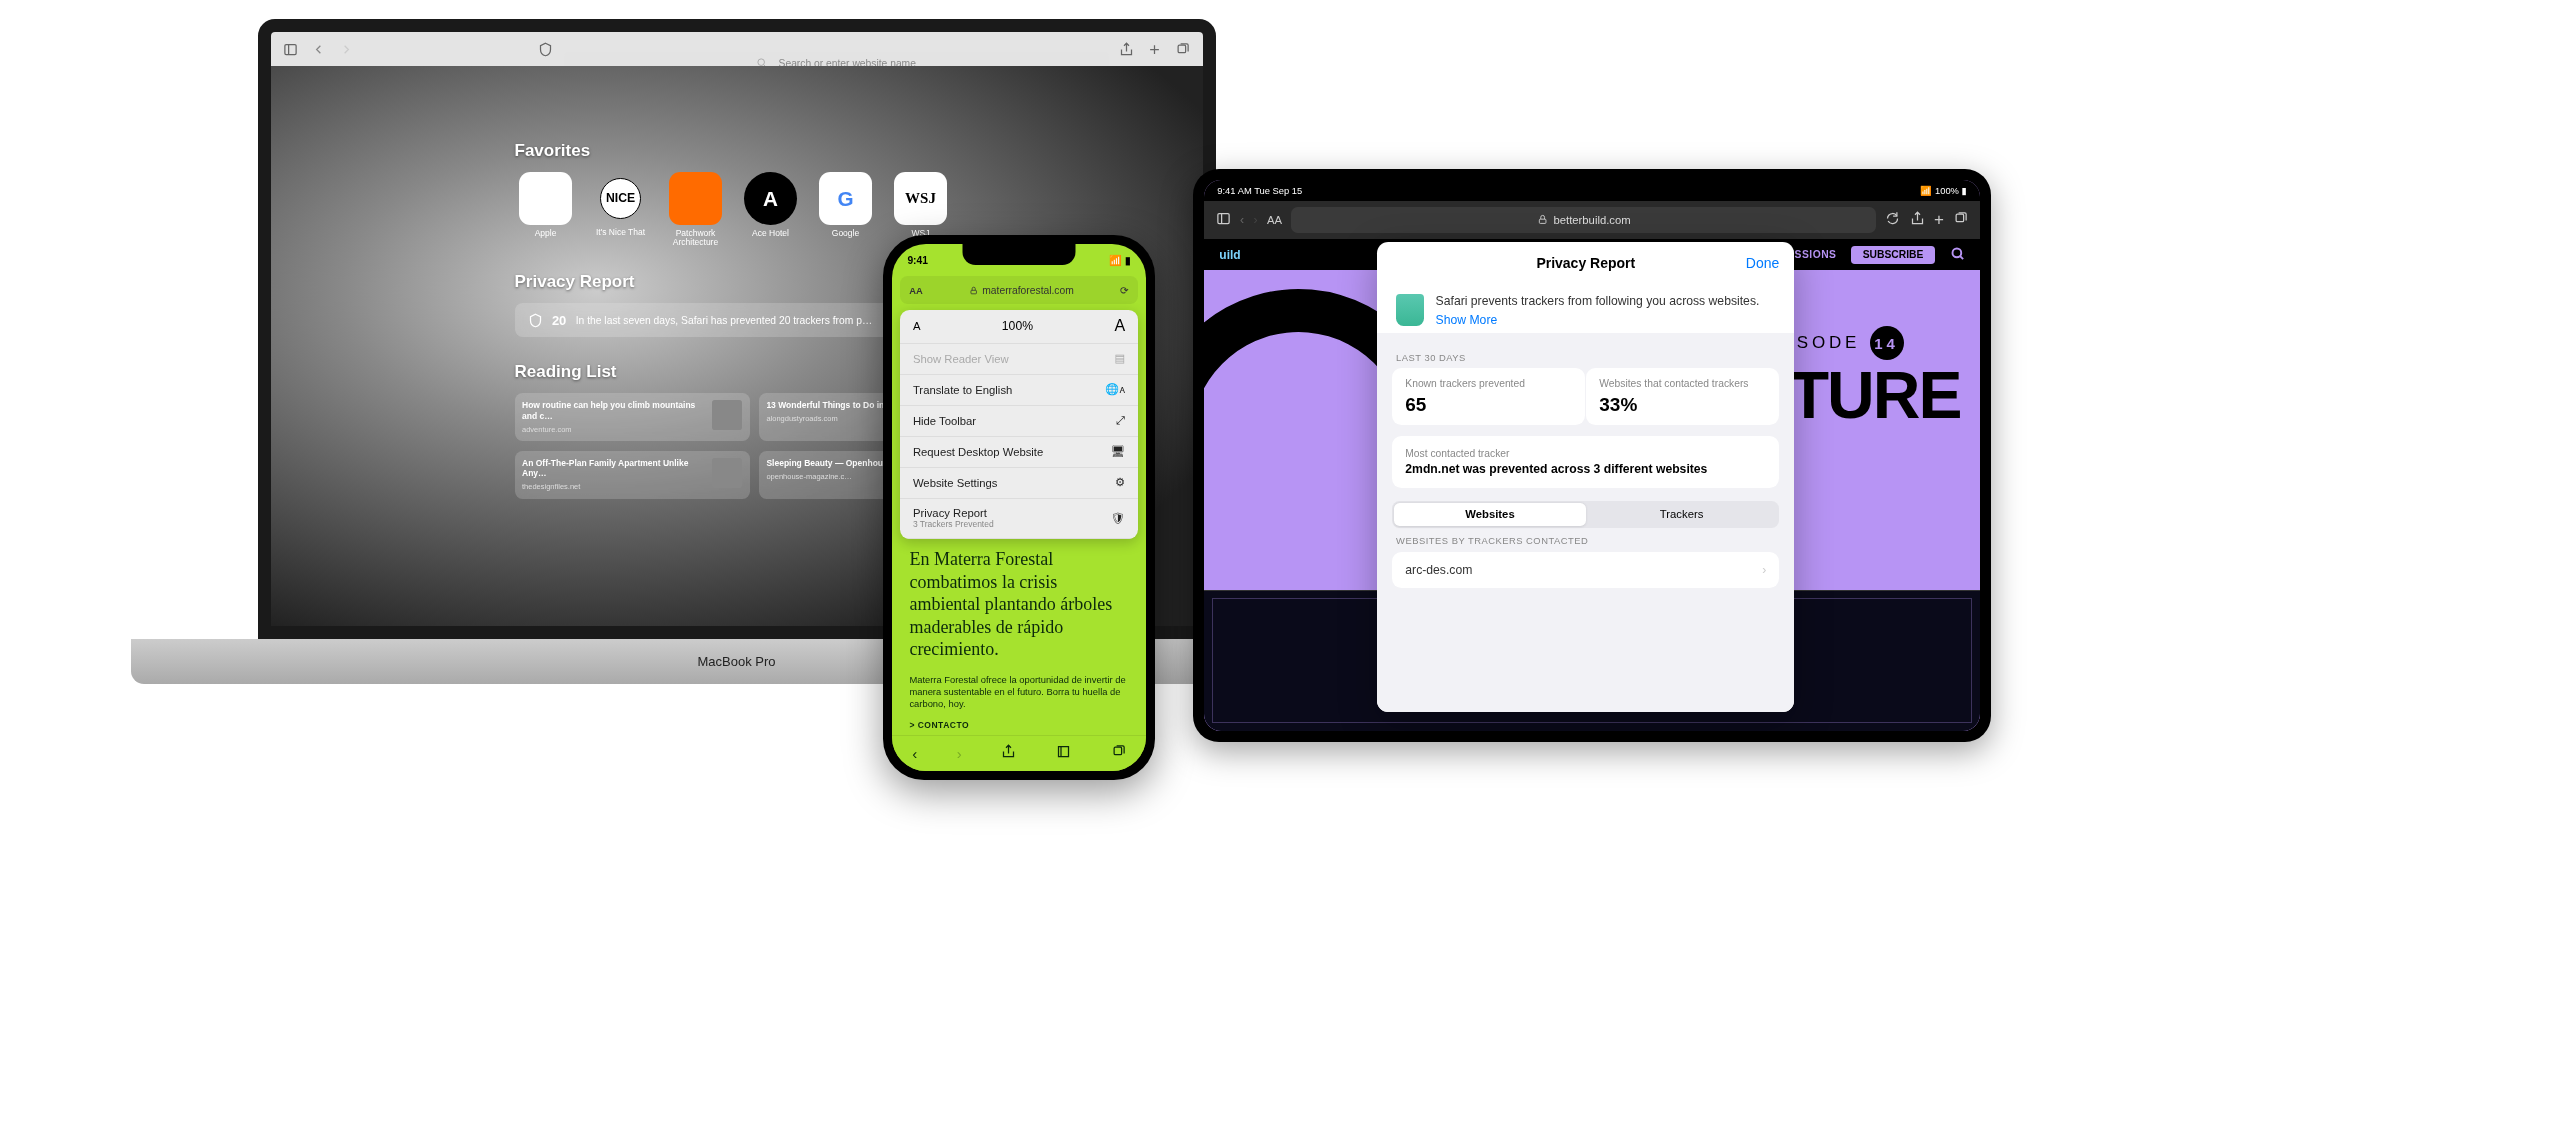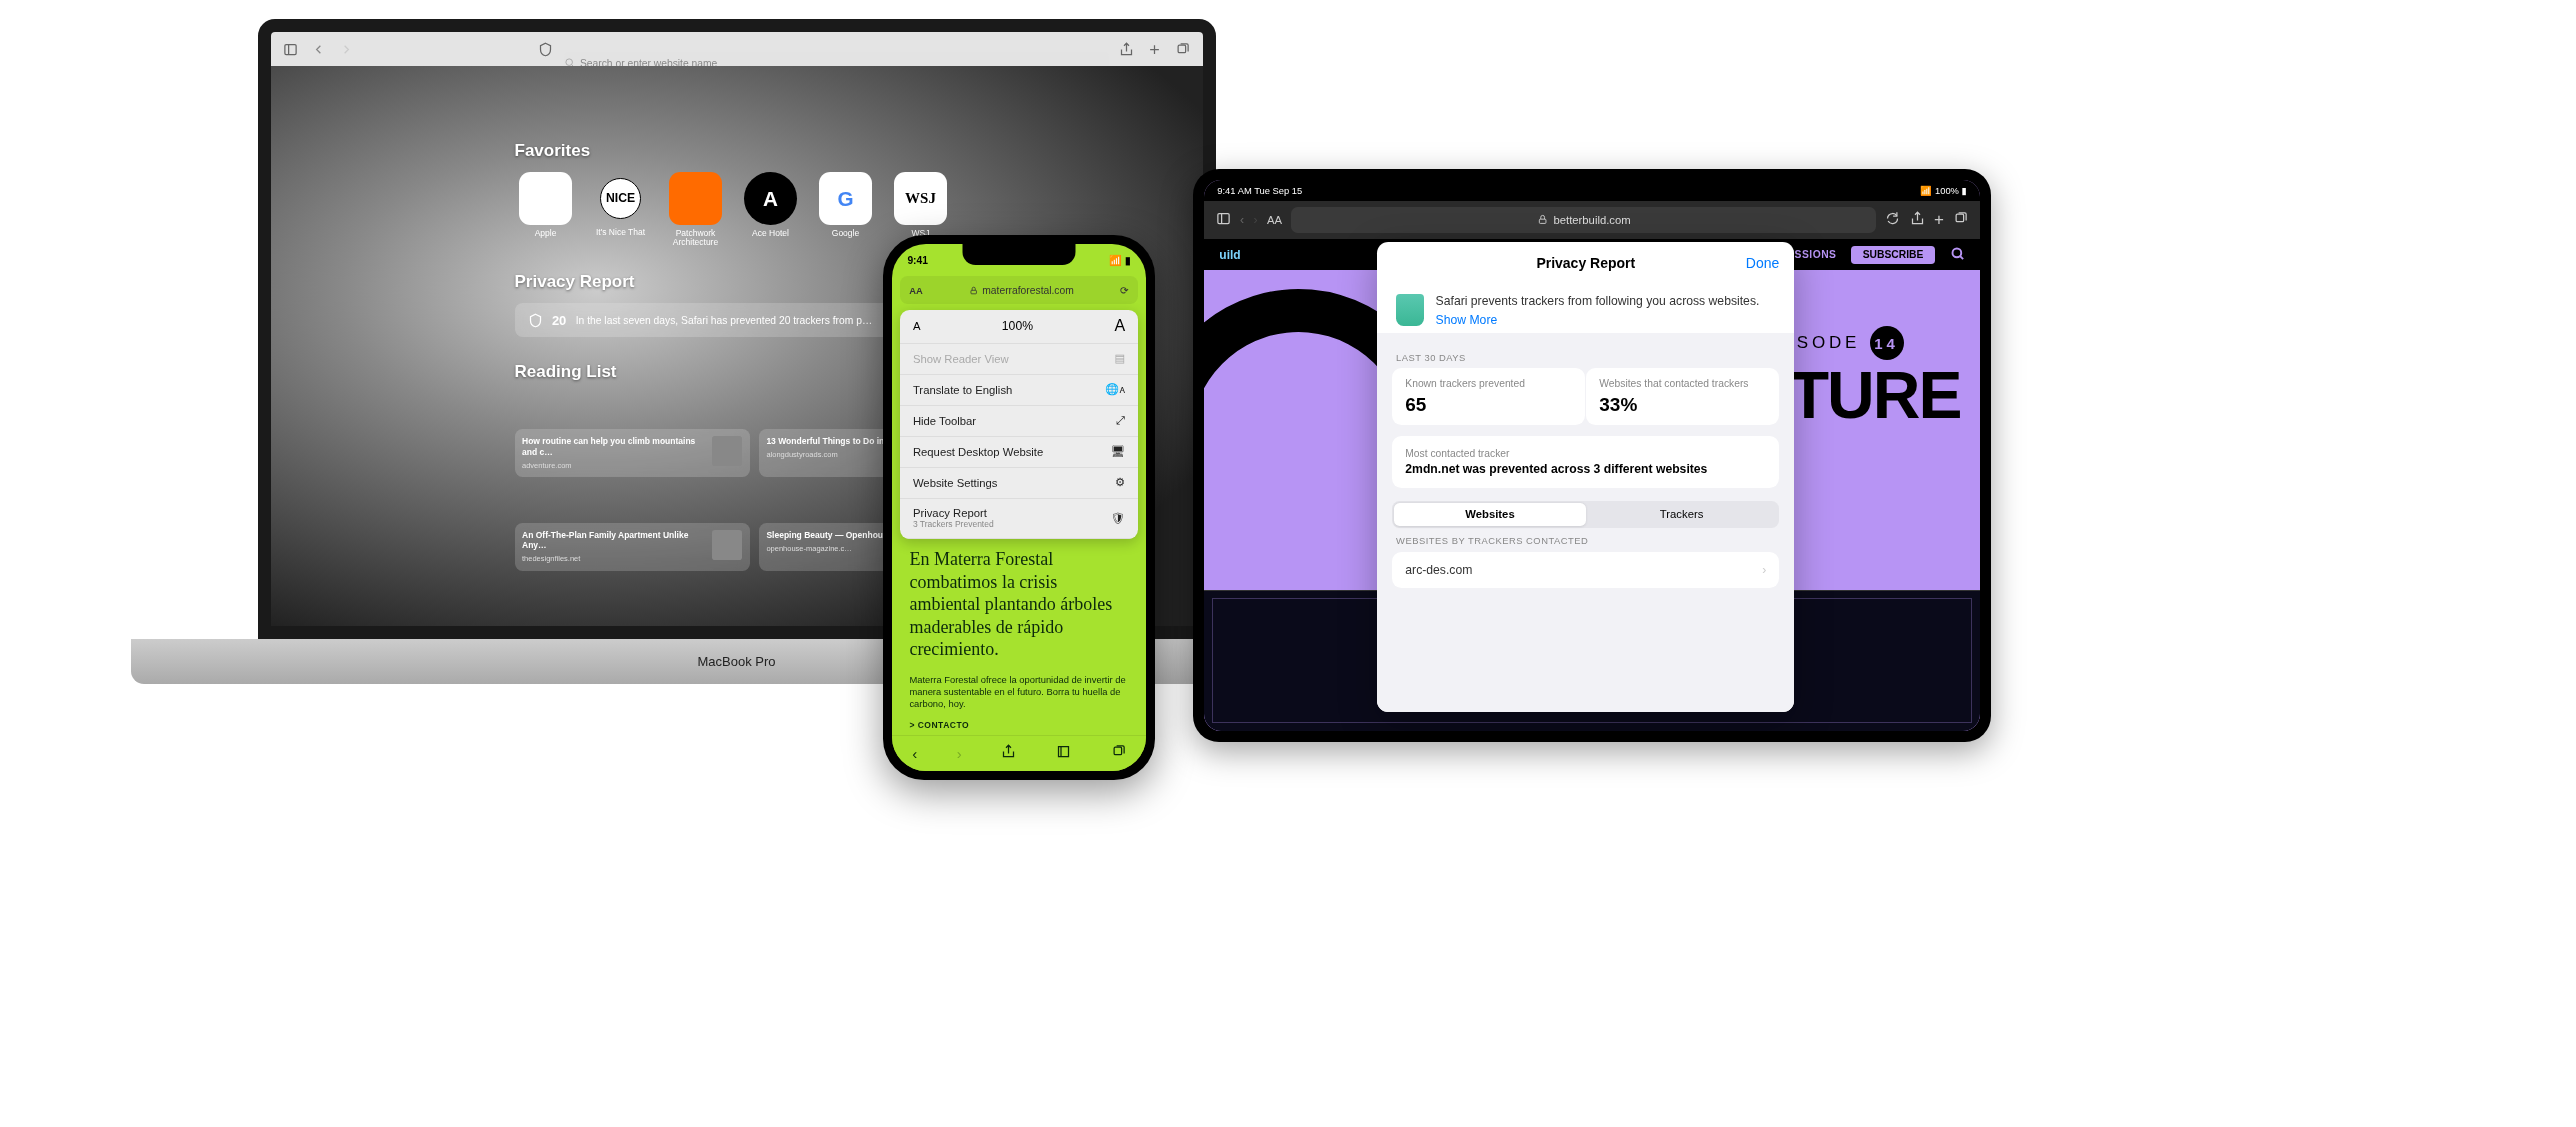--- a/index.html
+++ b/index.html
@@ -4,33 +4,33 @@
 <style>
 * { margin: 0; padding: 0; box-sizing: border-box; font-family: -apple-system, BlinkMacSystemFont, 'Segoe UI', Helvetica, Arial, sans-serif; }
 body { background: transparent; width: 2576px; height: 1128px; position: relative; overflow: hidden; }
 
 
 .macbook { position: absolute; left: 131px; top: 19px; width: 1211px; height: 902px; }
 .macbook-screen { width: 958px; height: 620px; background: #000; border: 13px solid #1a1a1a; border-radius: 17px 17px 0 0; margin: 0 auto; position: relative; overflow: hidden; }
 .macbook-base { width: 1211px; height: 45px; background: linear-gradient(#ccc,#aaa); border-radius: 0 0 13px 13px; margin:0 auto; display:flex; align-items:center; justify-content:center; color:#222; font-size:13px; }
 .mac-toolbar { height: 34px; background: rgba(240,240,240,0.95); display:flex; align-items:center; padding:0 9.4px; gap:7.5px; font-size:11.3px; color:#555; }
 .mac-toolbar .tb-btn { width:20.7px; height:20.7px; display:flex; align-items:center; justify-content:center; border-radius:3.8px; }
-.mac-address { flex:1; height:22.5px; background:#e3e3e3; border-radius:4.7px; display:flex; align-items:center; justify-content:flex-start; color:#888; font-size:10.3px; gap:5px;margin-top:28px;}
+.mac-address { flex:1; height:22.5px; background:#e3e3e3; border-radius:4.7px; display:flex; align-items:center; justify-content:center; color:#888; font-size:10.3px; gap:11px;margin-top:28px;}
 .mac-content { position:absolute; top:34px; left:0; right:0; bottom:0; background:linear-gradient(135deg,#444,#222); }
 .mac-bg { position:absolute; inset:0; background: radial-gradient(ellipse at 35% 40%, #ccc 0%, #888 30%, #222 80%); filter: grayscale(100%); }
 .mac-overlay { position:absolute; inset:0; padding: 75px 0 0 244px; color:#fff; }
 .section-title { font-size:17px; font-weight:600; margin-bottom:11.3px; text-shadow:0 0.9px 2.8px rgba(0,0,0,0.5);}
 .favorites-row { display:flex; gap:13px; margin-bottom:24.4px; }
 .fav-item { display:flex; flex-direction:column; align-items:center; gap:3.8px; width:62px;}
 .fav-icon { width:53px; height:53px; background:#fff; border-radius:11.3px; display:flex; align-items:center; justify-content:center; font-size:20.7px; font-weight:bold; color:#000;}
 .fav-label { font-size:8.5px; text-align:center; line-height:1.1;}
 .privacy-bar { background:rgba(255,255,255,0.18); border-radius:7.5px; padding:9.4px 13px; display:flex; align-items:center; gap:9.4px; font-size:10.3px; width:498px; margin-bottom:24.4px; backdrop-filter: blur(5.6px);}
 .privacy-bar .pcount { font-size:13px; font-weight:600;}
 .reading-grid { display:grid; grid-template-columns: repeat(2, 235px); gap:9.4px;}
-.reading-card { background:rgba(255,255,255,0.18); border-radius:7.5px; padding:7.5px; display:flex; gap:7.5px; backdrop-filter:blur(5.6px);margin-top:36px;}
+.reading-card { background:rgba(255,255,255,0.18); border-radius:7.5px; padding:7.5px; display:flex; gap:7.5px; backdrop-filter:blur(5.6px);}
 .reading-card .rtxt { flex:1; font-size:8.5px; line-height:1.2;}
 .reading-card .rtitle { font-weight:600; display:block; margin-bottom:2.8px;}
 .reading-card .rsrc { color:#ddd; font-size:7.5px;}
 .reading-card .rthumb { width:30px; height:30px; background:#888; border-radius:2.8px;}
 
 
 .iphone { position:absolute; left:883px; top:235px; width:272px; height:545px; background:#000; border-radius:41px; padding:9.4px; z-index:5; box-shadow: 0 11.3px 38px rgba(0,0,0,0.4);}
 .iphone-screen { width:100%; height:100%; background:#a6e22e; border-radius:34px; overflow:hidden; position:relative;}
 .iphone-notch { position:absolute; top:0; left:50%; transform:translateX(-50%); width:113px; height:20.7px; background:#000; border-radius:0 0 13px 13px; z-index:10;}
 .iphone-status { height:32px; display:flex; justify-content:space-between; align-items:center; padding:0 15px; font-size:10.3px; font-weight:600; color:#000;}

